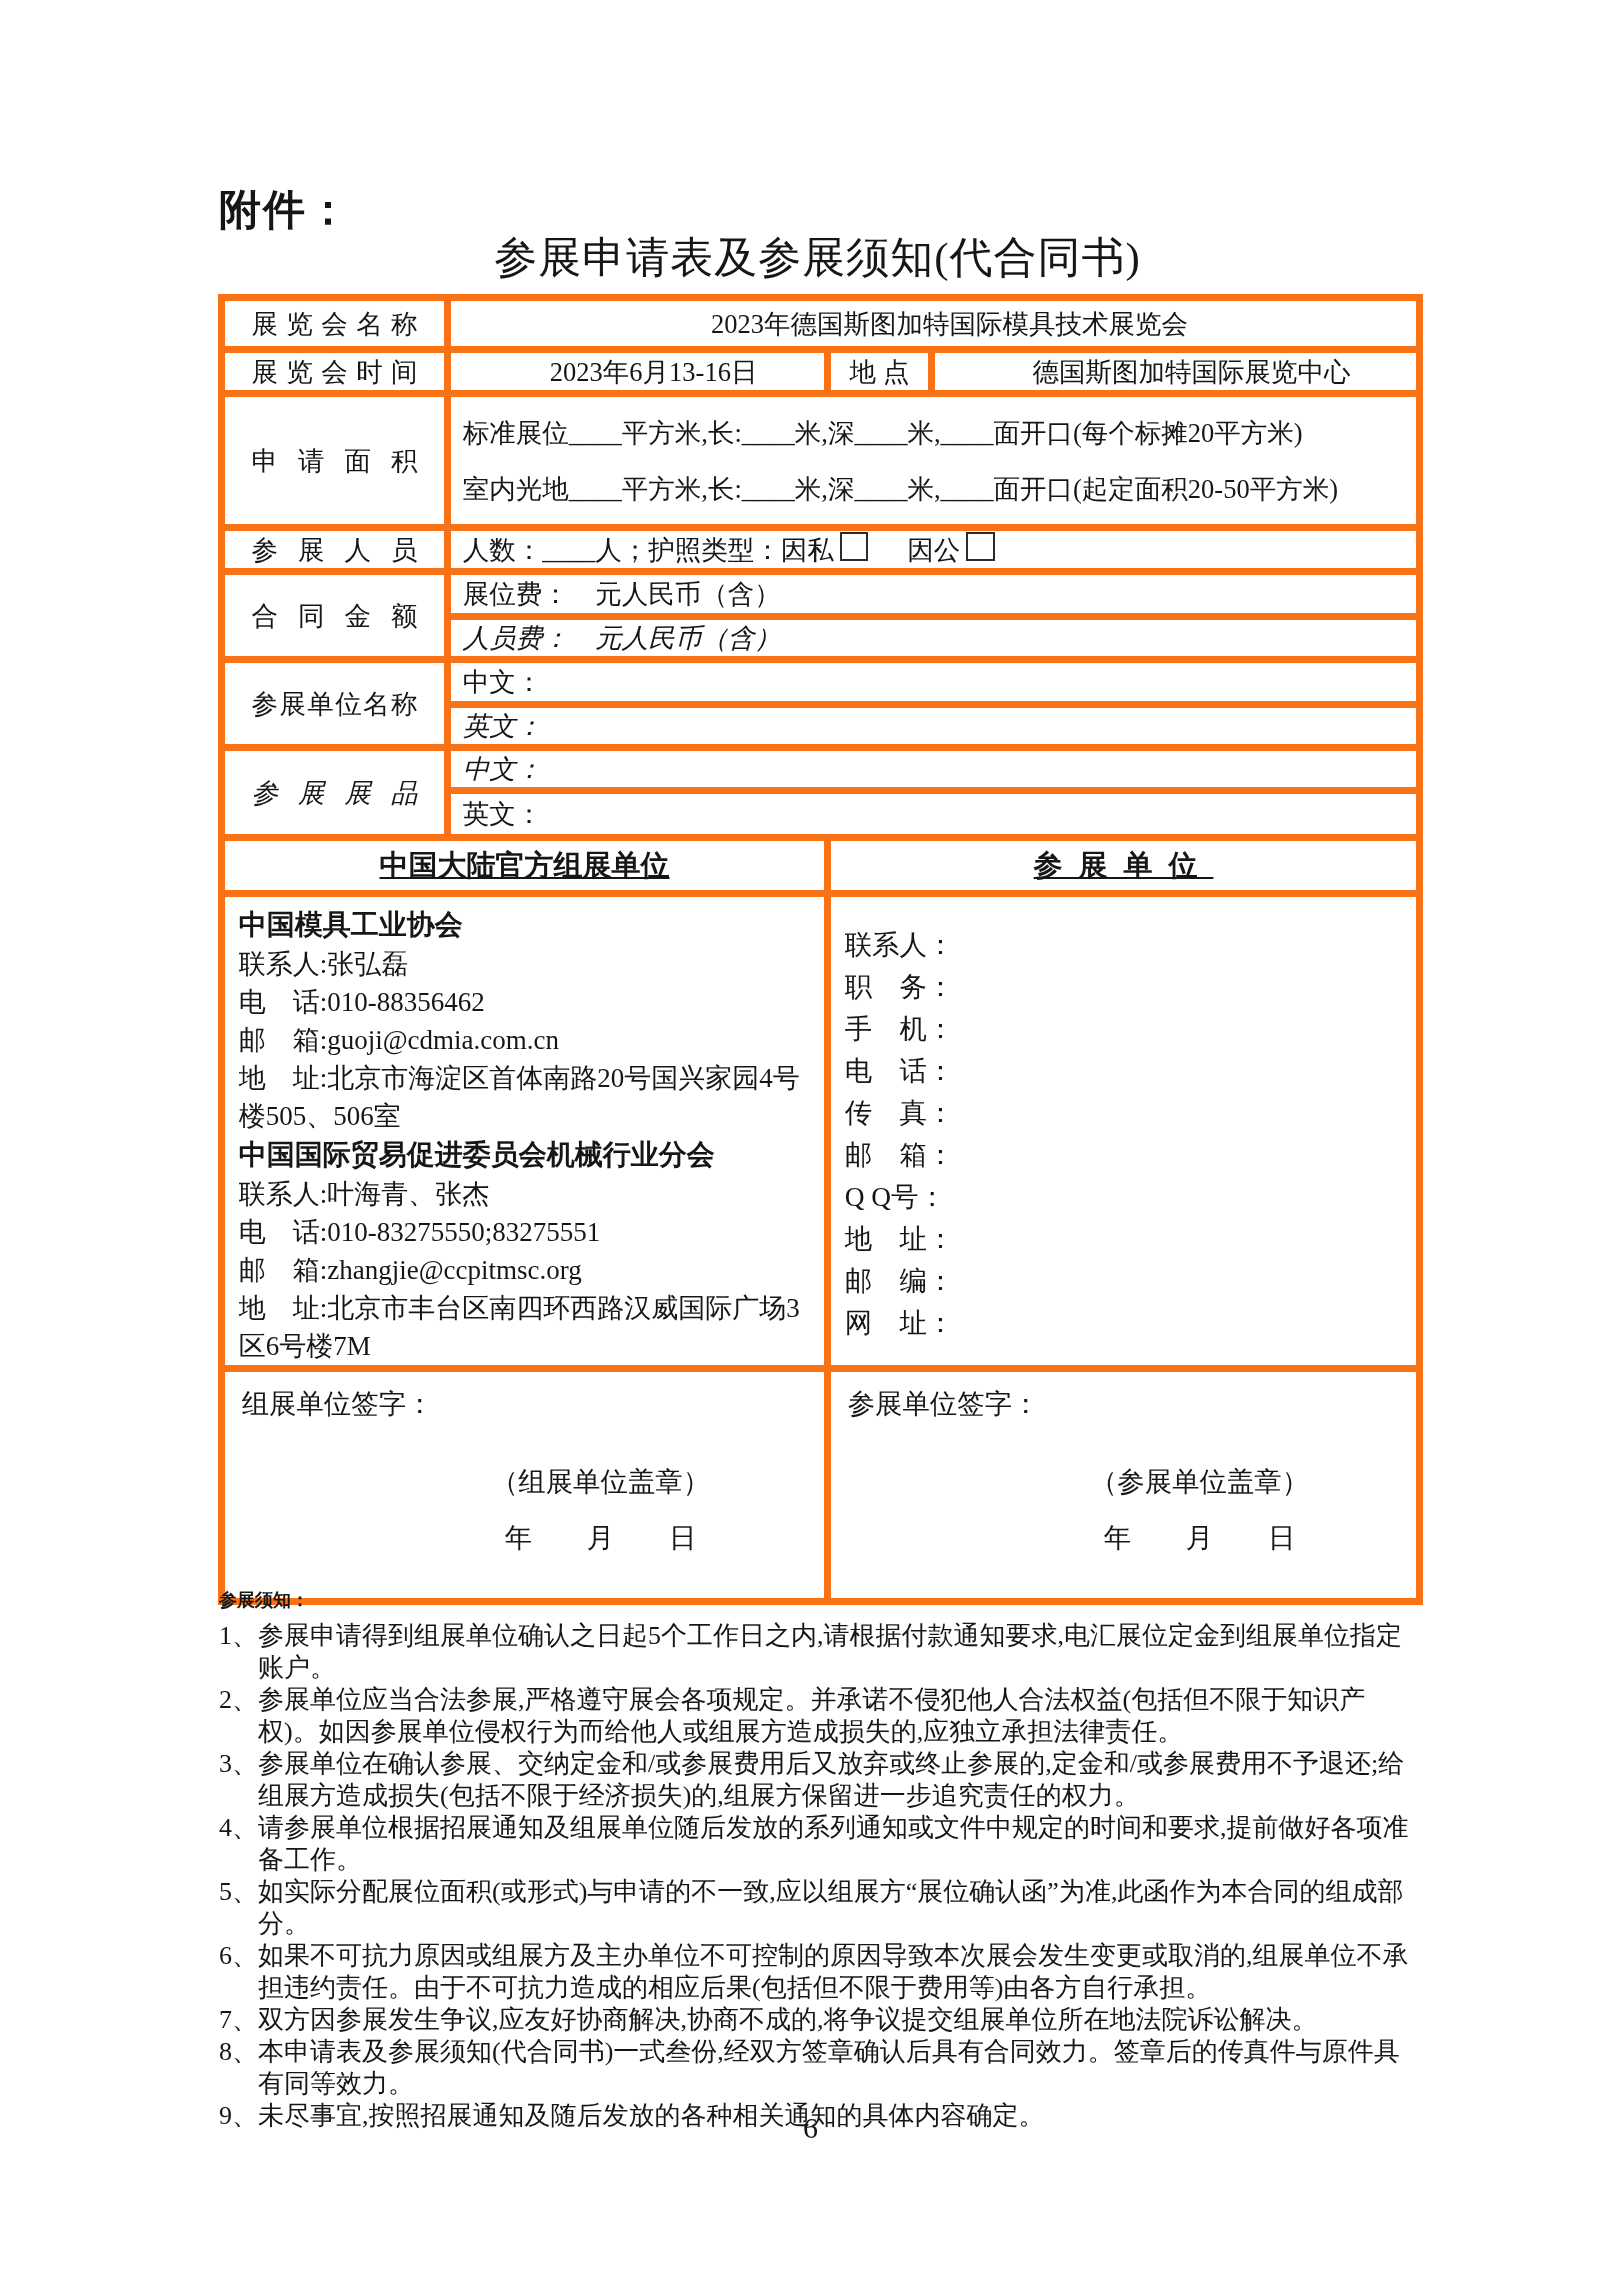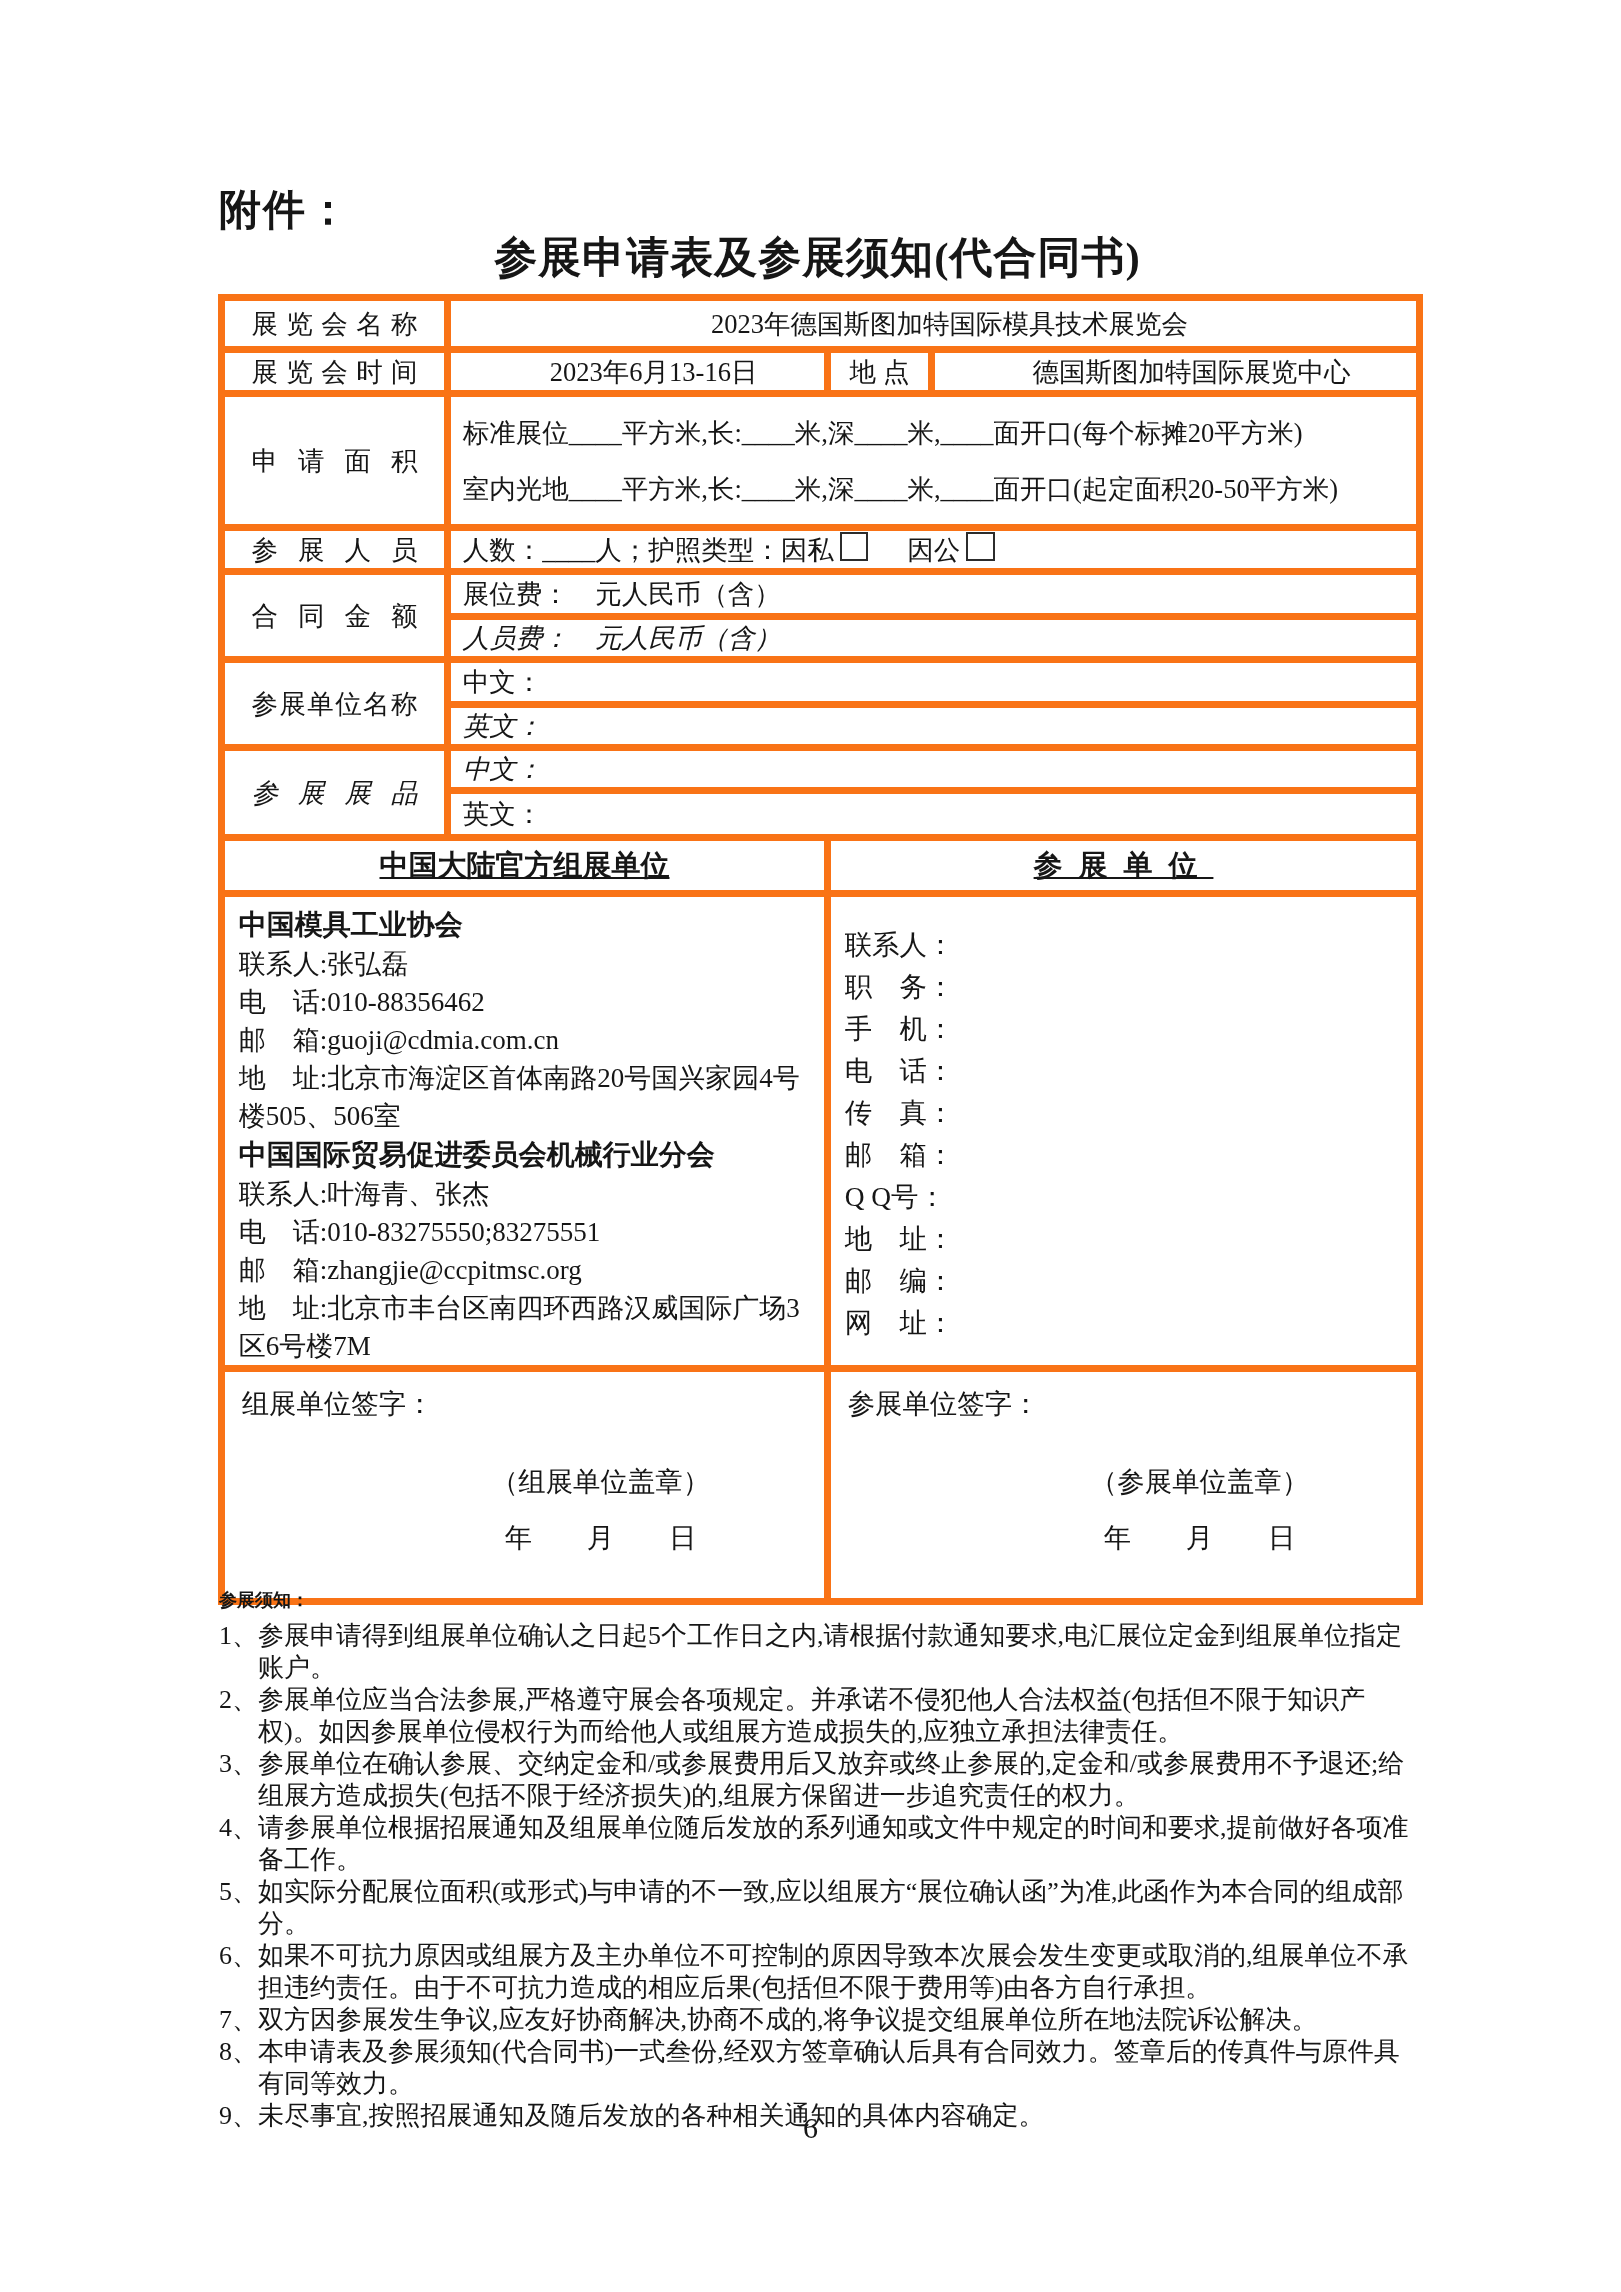--- a/index.html
+++ b/index.html
@@ -1,21 +1,21 @@
 <!DOCTYPE html>
 <html><head>
 <meta charset="utf-8">
 <style>
   html,body{margin:0;padding:0;background:#ffffff;}
   .sheet{position:relative;width:1621px;height:2293px;background:#ffffff;
          font-family:"Liberation Serif","DejaVu Serif",serif;color:#161616;overflow:hidden;}
   .attach{position:absolute;left:219px;top:182px;font-family:Liberation Mono, monospace;
           font-weight:bold;font-size:42px;letter-spacing:2px;}
   .doc-title{position:absolute;left:218px;top:229px;width:1199px;text-align:center;
-             font-weight:bold;font-size:43px;letter-spacing:1px;}
+             font-weight:normal;font-size:43px;letter-spacing:1px;}
   table.form{position:absolute;left:218px;top:294px;width:1199px;table-layout:fixed;
              border-collapse:collapse;font-size:26.5px;}
   table.form{border:2.9px solid #3d3d3d;}
   td{border:7px solid #f97316;padding:0 11.8px;overflow:hidden;box-sizing:border-box;vertical-align:middle;}
   tr.major > td{border-top-width:2px;}
   tr.h53  > td{height:52px;}
   tr.h45  > td{height:44px;}
   tr.h137 > td{height:134px;}
   tr.h44  > td{height:44px;}
   tr.h46  > td{height:45px;}

